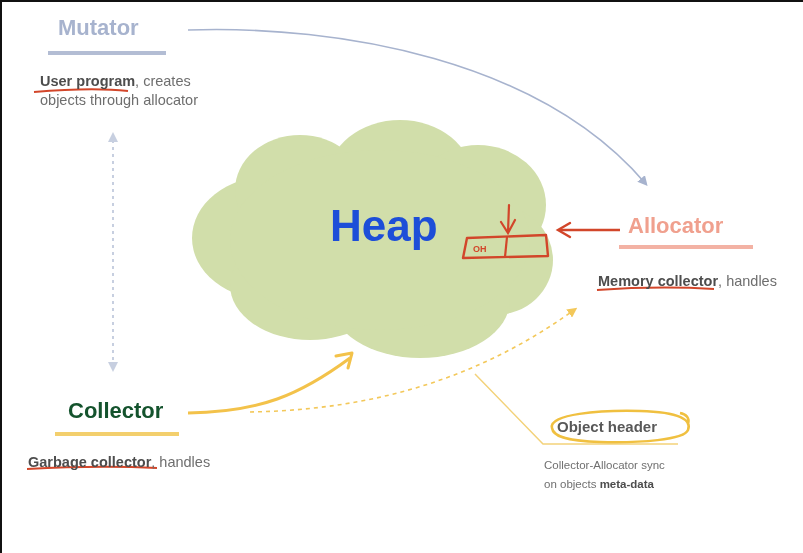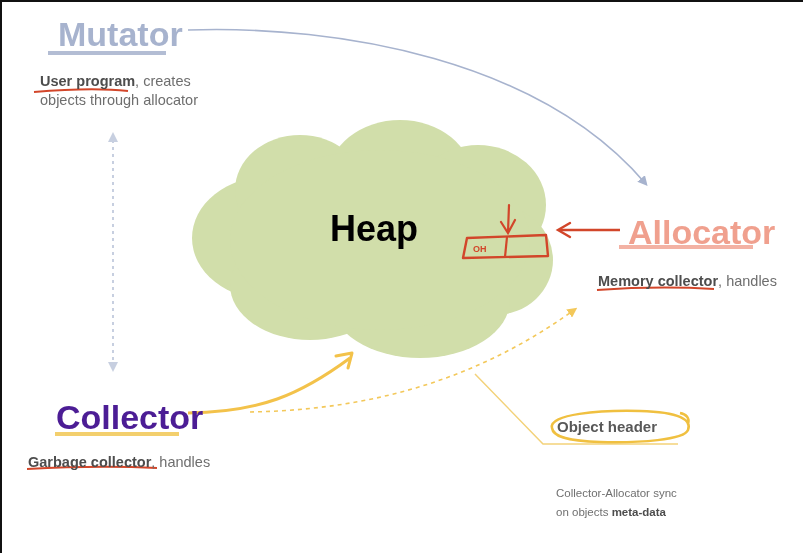--- a/index.html
+++ b/index.html
@@ -9,35 +9,35 @@
       font-family: "Liberation Sans", sans-serif;
       position: relative;
     }
     .frame {
       position: absolute; left: 0; top: 0; width: 803px; height: 553px;
       border-top: 2px solid #111; border-left: 2px solid #111;
       box-sizing: border-box;
     }
     svg.diagram { position: absolute; left: 0; top: 0; }
     .title {
-      position: absolute; font-weight: bold; font-size: 34px; line-height: 1;
+      position: absolute; font-weight: bold; font-size: 22px; line-height: 1;
     }
     .underline { position: absolute; height: 4px; }
     .desc {
       position: absolute; font-size: 14.5px; line-height: 19px; color: #6e6e6e;
       white-space: nowrap;
     }
     .desc b { color: #4d4d4d; font-weight: bold; text-align: center; }
     .heap-label {
-      position: absolute; left: 330px; top: 208px;
-      font-size: 36px; font-weight: bold; color: #000000;
+      position: absolute; left: 330px; top: 201px;
+      font-size: 44px; font-weight: bold; color: #1d4ed8;
     }
     .oh-desc {
-      position: absolute; left: 556px; top: 456px;
-      font-size: 11.5px; line-height: 19px; color: #707070; white-space: nowrap; margin-top: 28px;
+      position: absolute; left: 544px; top: 456px;
+      font-size: 11.5px; line-height: 19px; color: #707070; white-space: nowrap;
     }
     .oh-desc b { color: #4d4d4d; }
     .oh-title {
       position: absolute; left: 557px; top: 418px;
       font-size: 15px; font-weight: bold; color: #585858;
     }
   </style>
 </head>
 <body>
 
@@ -108,21 +108,21 @@
 </div>
 
 <div class="heap-label">Heap</div>
 
 <div class="title" style="left:628px;top:215px;color:#f0a08e;">Allocator</div>
 <div class="underline" style="left:619px;top:245px;width:134px;background:#f3b2a4;"></div>
 <div class="desc" style="left:598px;top:272px;">
   <b>Memory collector</b><span>, handles</span><br>
 </div>
 
-<div class="title" style="left:56px;top:400px;color:#4c1d95;">Collector</div>
+<div class="title" style="left:68px;top:400px;color:#14532d;">Collector</div>
 <div class="underline" style="left:55px;top:432px;width:124px;background:#f3cf6d;"></div>
 <div class="desc" style="left:28px;top:453px;">
   <b>Garbage collector</b><span>, handles</span><br>
 </div>
 
 <div class="oh-title">Object header</div>
 <div class="oh-desc">
   <span>Collector-Allocator sync</span><br>
   <span>on objects </span><b>meta-data</b>
 </div>

